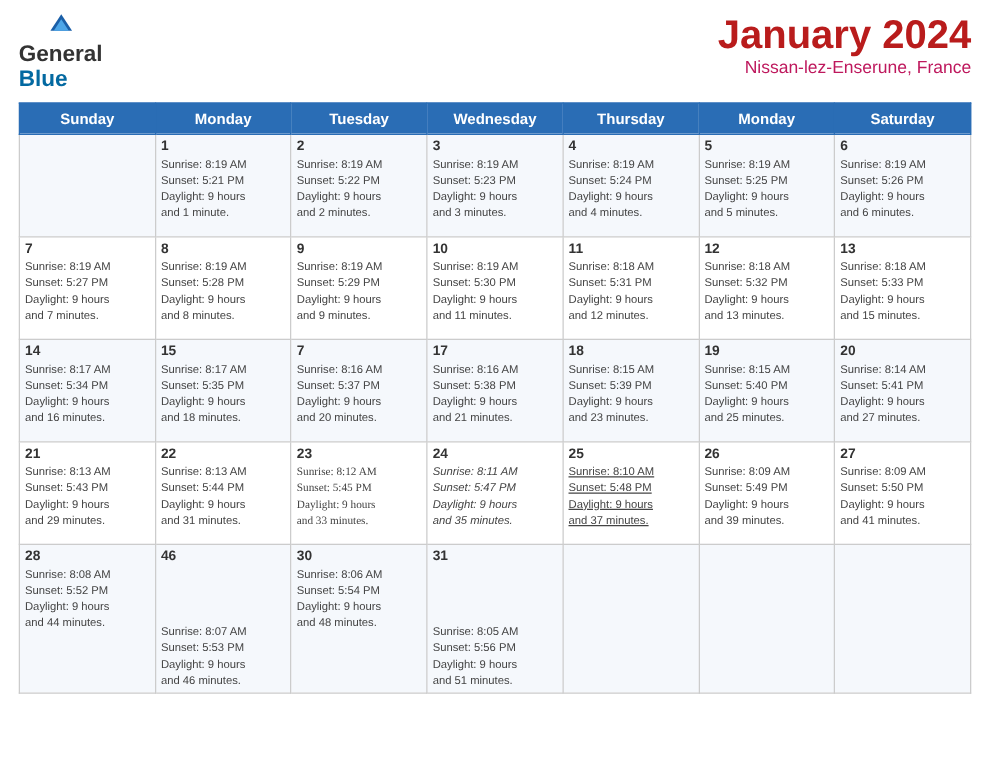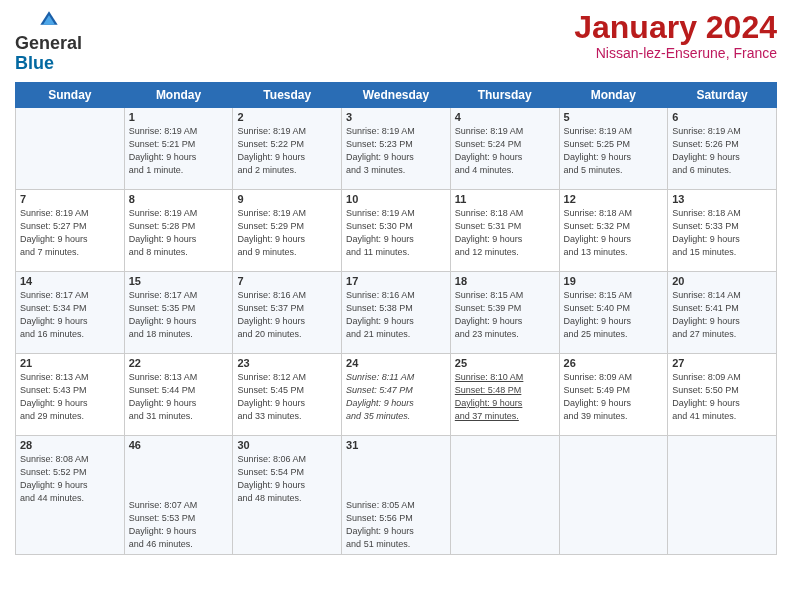--- a/index.html
+++ b/index.html
@@ -281,21 +281,21 @@
           </td>
           <td>
             <span class="day-number">22</span>
             <div class="day-info" style="white-space: pre-line;">Sunrise: 8:13 AM
 Sunset: 5:44 PM
 Daylight: 9 hours
 and 31 minutes.</div>
           </td>
           <td>
             <span class="day-number">23</span>
-            <div class="day-info" style="white-space: pre-line;">Sunrise: 8:12 AM
+            <div class="day-info" style="white-space: pre-line; font-family: Liberation Serif, serif;">Sunrise: 8:12 AM
 Sunset: 5:45 PM
 Daylight: 9 hours
 and 33 minutes.</div>
           </td>
           <td>
             <span class="day-number">24</span>
             <div class="day-info" style="white-space: pre-line; font-style: italic;">Sunrise: 8:11 AM
 Sunset: 5:47 PM
 Daylight: 9 hours
 and 35 minutes.</div>

